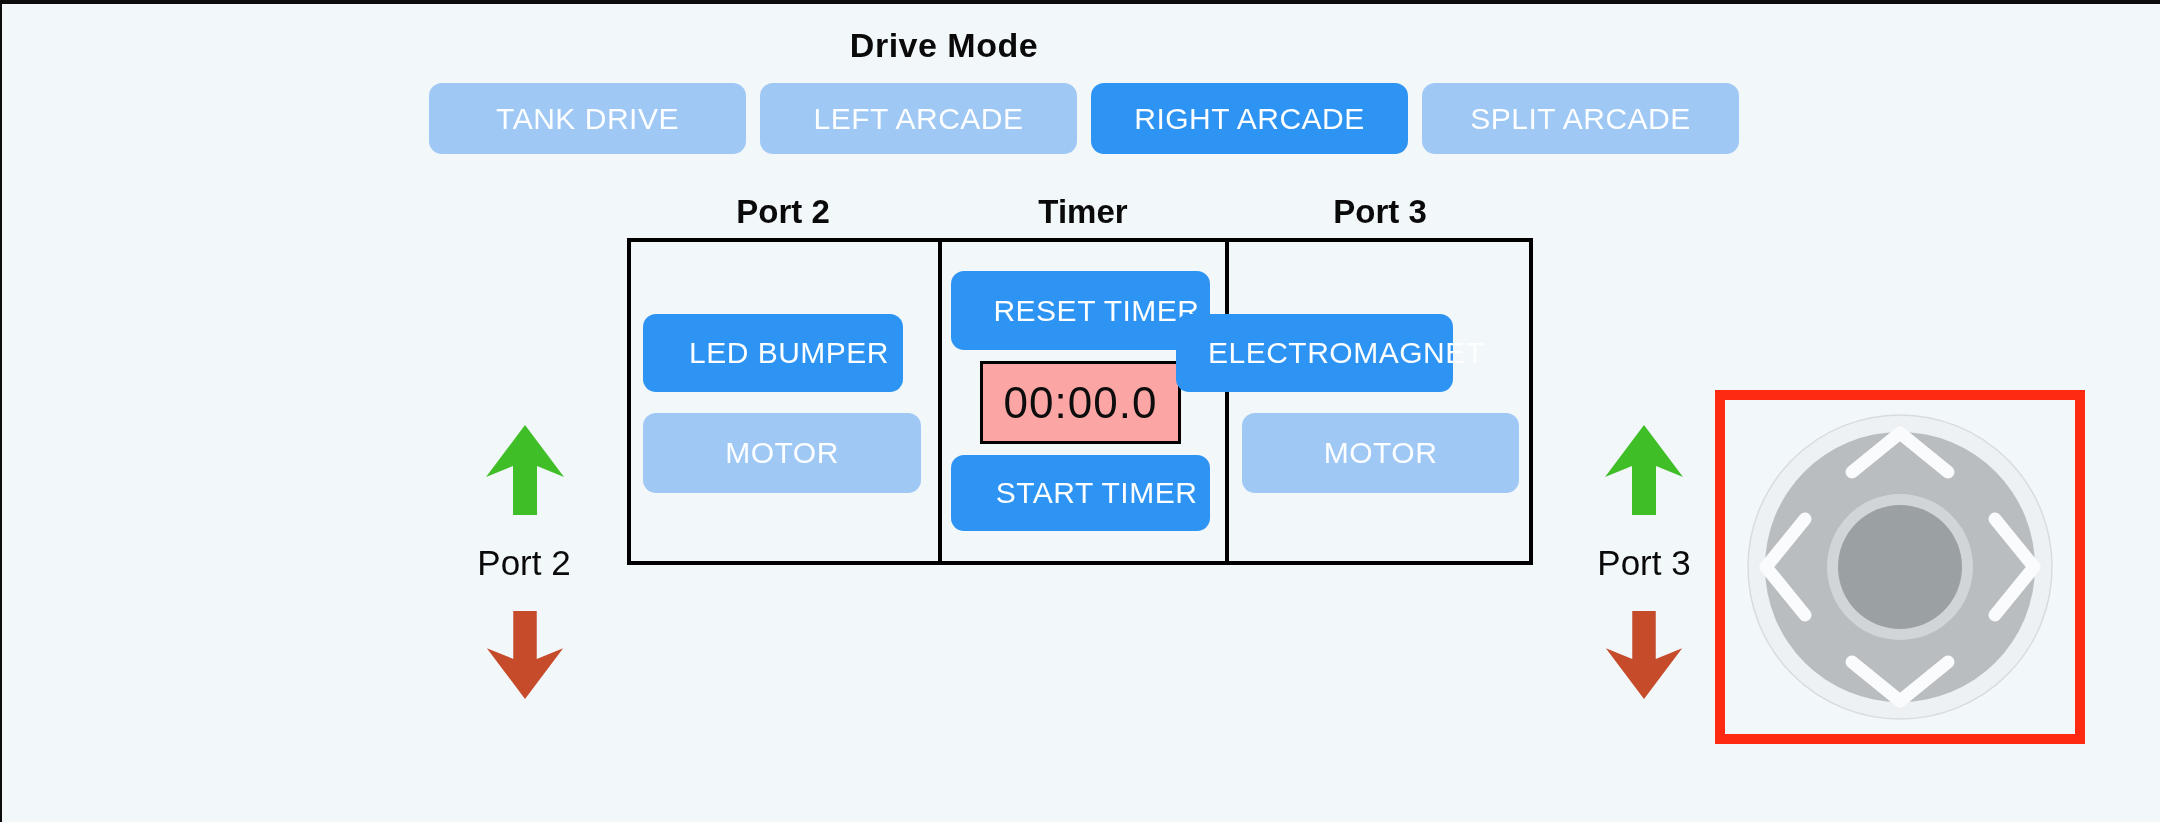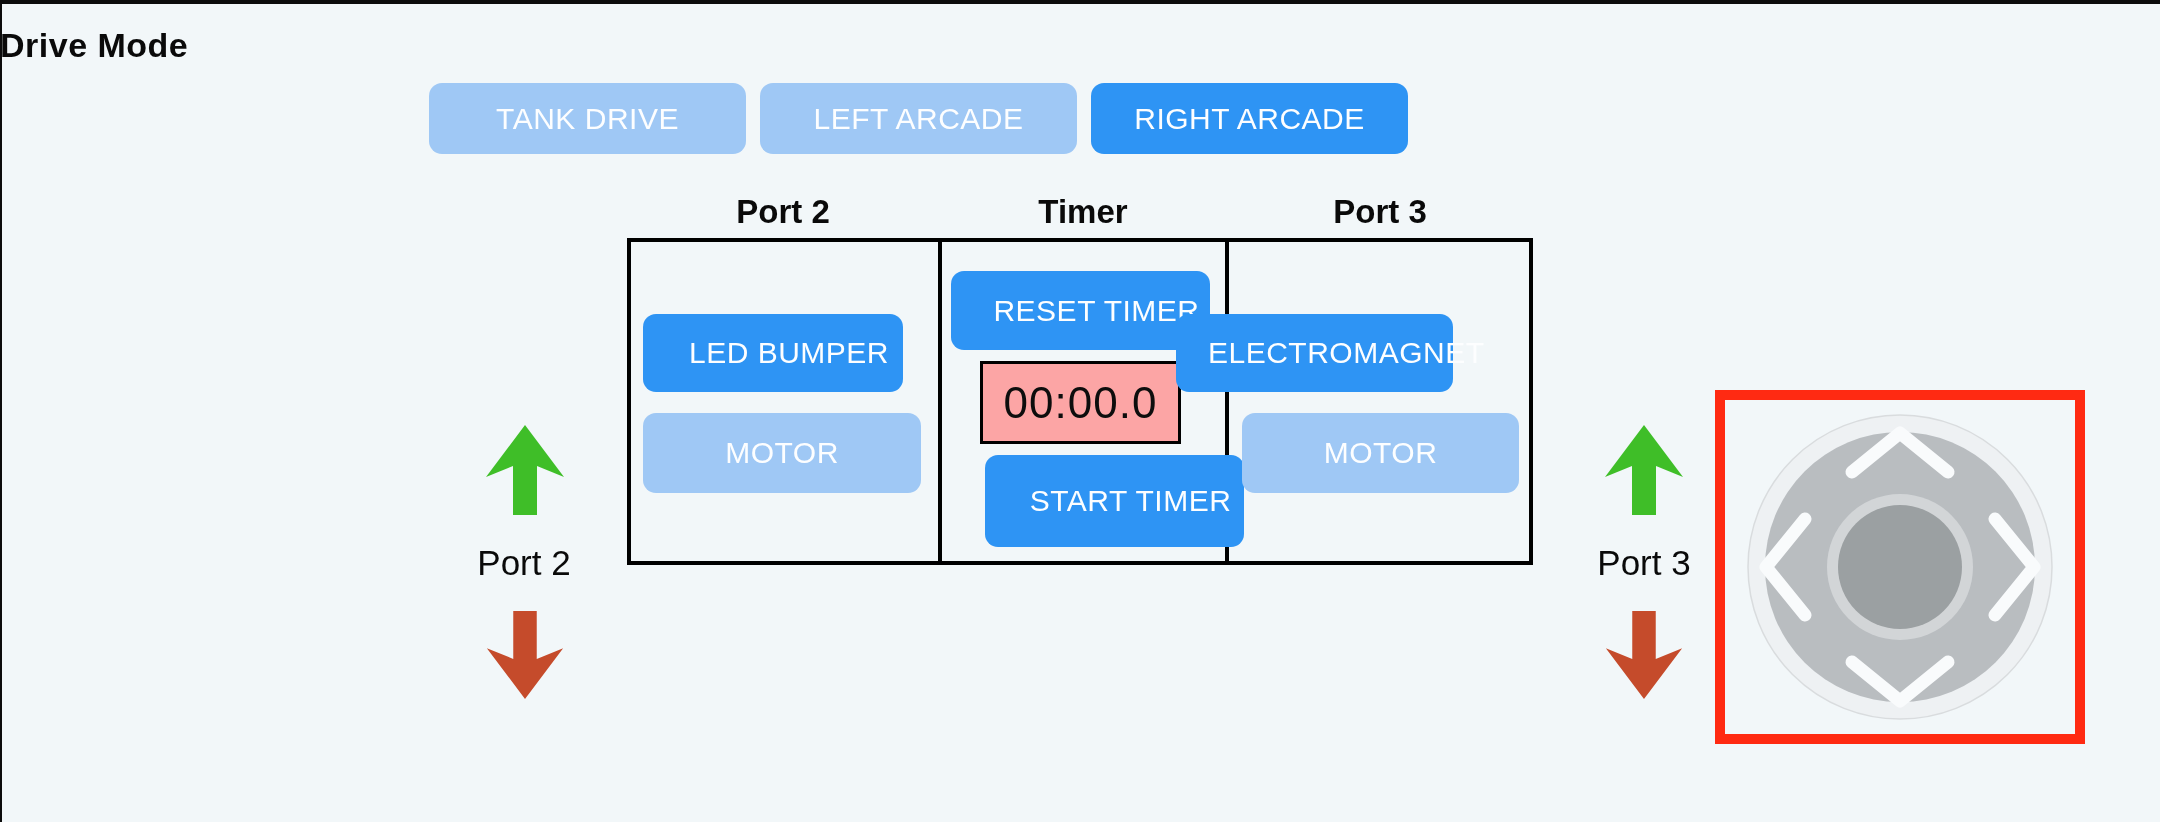--- a/index.html
+++ b/index.html
@@ -16,21 +16,21 @@
     --c-edge:#0c0c0c;
   }
   *{box-sizing:border-box;margin:0;padding:0;}
   html,body{width:2160px;height:822px;overflow:hidden;}
   body{font-family:"Liberation Sans",sans-serif;background:var(--c-bg);}
   .stage{position:relative;width:2160px;height:822px;background:var(--c-bg);}
 
   .top-edge{position:absolute;left:0;top:0;width:2160px;height:4px;background:var(--c-edge);}
   .left-edge{position:absolute;left:0;top:0;width:2px;height:822px;background:var(--c-edge);}
 
-  .drive-title{position:absolute;left:0;top:26px;width:1888px;
+  .drive-title{position:absolute;left:0;top:26px;width:1888px;text-align:center;
     font-size:34px;font-weight:bold;color:var(--c-heading-text);letter-spacing:0.5px;}
 
   .drive-row{position:absolute;left:429px;top:83px;display:flex;gap:14px;}
   .mode-btn{width:317px;height:71px;border:none;border-radius:13px;
     background:var(--c-inactive-blue);color:var(--c-button-text);
     font-family:"Liberation Sans",sans-serif;font-size:30px;letter-spacing:0.5px;cursor:pointer;}
   .mode-btn.active{background:var(--c-active-blue);}
 
   .col-header{position:absolute;top:193px;width:300px;text-align:center;
     font-size:33px;font-weight:bold;color:var(--c-heading-text);}
@@ -44,21 +44,21 @@
   .divider.d1{left:307px;}
   .divider.d2{left:594px;}
 
   .panel-btn{position:absolute;border:none;border-radius:13px;
     background:var(--c-inactive-blue);color:var(--c-button-text);
     font-family:"Liberation Sans",sans-serif;font-size:30px;letter-spacing:0.5px;cursor:pointer;}
   .panel-btn.active{background:var(--c-active-blue);padding-left:32px;}
   .btn-led-bumper{left:643px;top:314px;width:260px;height:78px;}
   .btn-motor-2{left:643px;top:413px;width:278px;height:80px;}
   .btn-reset-timer{left:951px;top:271px;width:259px;height:79px;}
-  .btn-start-timer{left:985px;top:455px;width:259px;height:92px;}
+  .btn-start-timer{left:951px;top:455px;width:259px;height:76px;}
   .btn-electromagnet{left:1176px;top:314px;width:277px;height:78px;}
   .btn-motor-3{left:1242px;top:413px;width:277px;height:80px;}
 
   .timer-display{position:absolute;left:980px;top:361px;width:201px;height:83px;
     background:#fca5a5;border:3px solid var(--c-panel-border);
     display:flex;align-items:center;justify-content:center;
     font-size:44px;color:var(--c-timer-text);letter-spacing:1px;}
 
   .arrow{position:absolute;width:80px;cursor:pointer;}
   .arrow svg{display:block;width:100%;height:100%;}
@@ -86,20 +86,21 @@
 
   <div class="top-edge"></div>
   <div class="left-edge"></div>
 
   <div class="drive-title">Drive Mode</div>
 
   <div class="drive-row">
     <button class="mode-btn">TANK DRIVE</button>
     <button class="mode-btn">LEFT ARCADE</button>
     <button class="mode-btn active">RIGHT ARCADE</button>
+    <button class="mode-btn">SPLIT ARCADE</button>
   </div>
 
   <div class="col-header h-port2">Port 2</div>
   <div class="col-header h-timer">Timer</div>
   <div class="col-header h-port3">Port 3</div>
 
   <div class="ports-table">
     <div class="divider d1"></div>
     <div class="divider d2"></div>
   </div>

